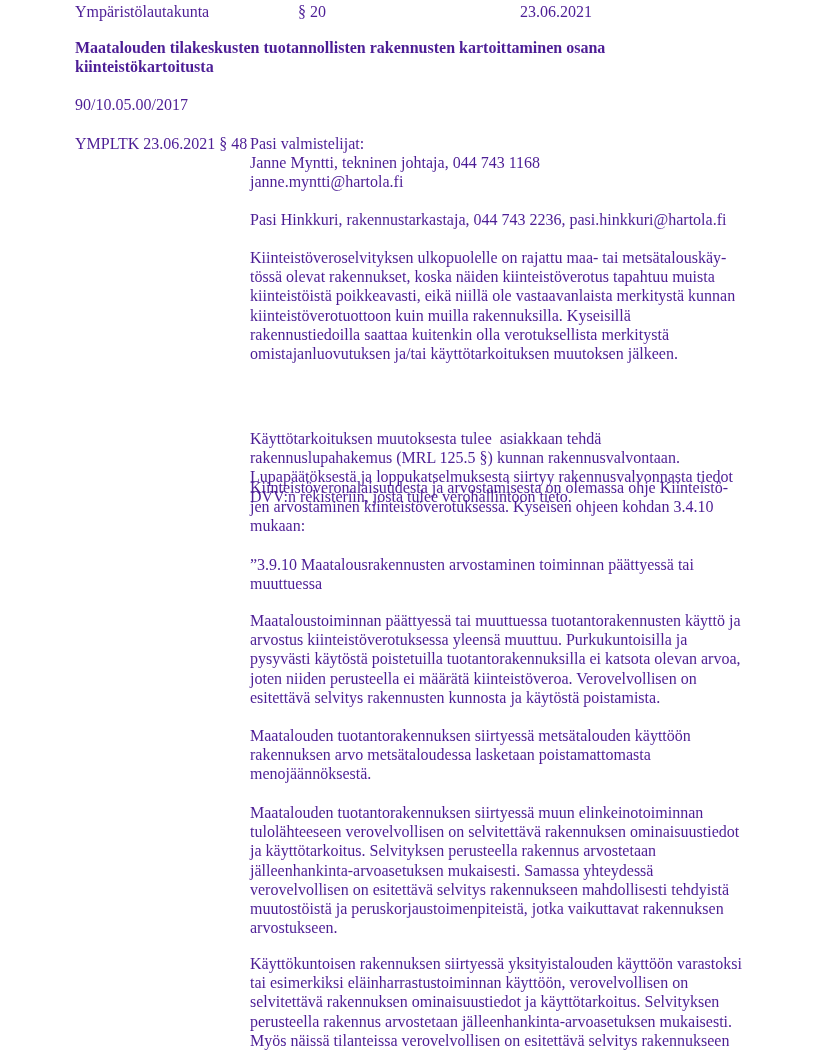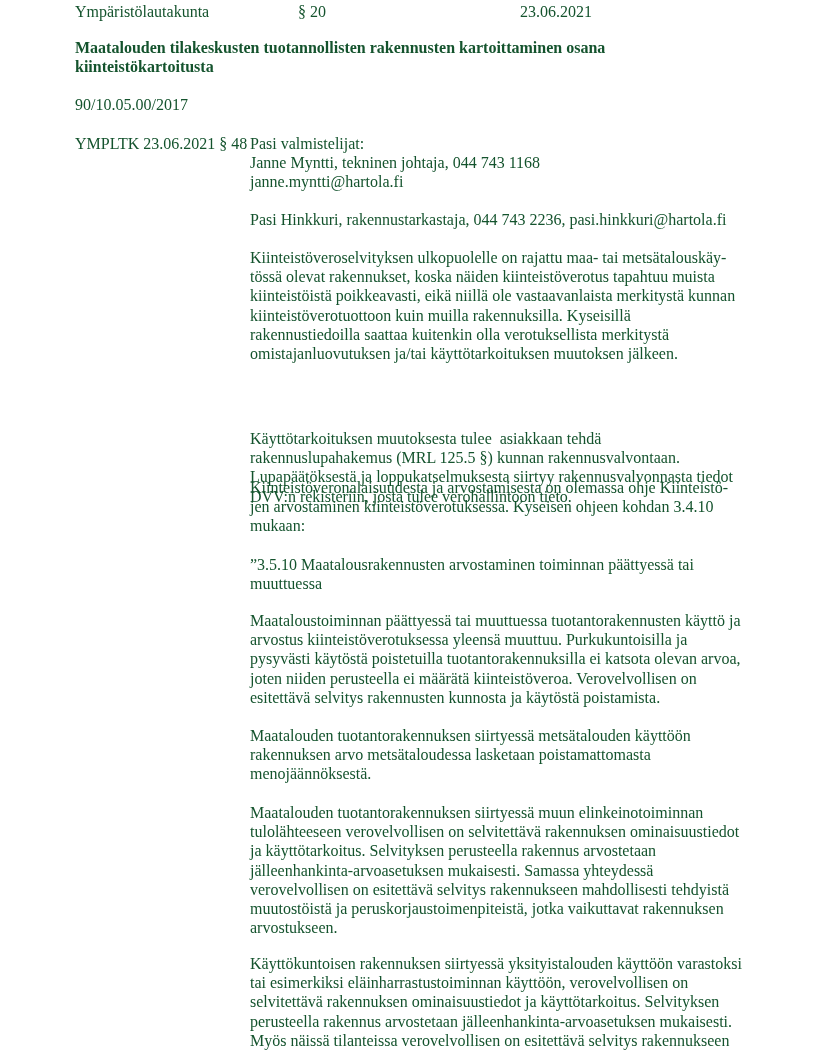--- a/index.html
+++ b/index.html
@@ -8,21 +8,21 @@
     background: #ffffff;
   }
   .page {
     position: relative;
     width: 816px;
     height: 1056px;
     background: #ffffff;
     font-family: "Liberation Serif", "DejaVu Serif", serif;
     font-size: 16px;
     line-height: 19.2px;
-    color: #14532d;
+    color: #4c1d95;
     overflow: hidden;
   }
   .abs { position: absolute; }
   .lines { white-space: pre-wrap; }
   .doc-title {
     font-weight: 700;
   }
   .indent-block {
     width: 560px;
   }
@@ -62,21 +62,21 @@
 
   <div class="abs lines indent-block" style="top:381px; left:250px;margin-top:48px;">Käyttötarkoituksen muutoksesta tulee  asiakkaan tehdä
 rakennuslupahakemus (MRL 125.5 §) kunnan rakennusvalvontaan.
 Lupapäätöksestä ja loppukatselmuksesta siirtyy rakennusvalvonnasta tiedot
 DVV:n rekisteriin, josta tulee verohallintoon tieto.</div>
 
   <div class="abs lines indent-block" style="top:478px; left:250px;">Kiinteistöveronalaisuudesta ja arvostamisesta on olemassa ohje Kiinteistö-
 jen arvostaminen kiinteistöverotuksessa. Kyseisen ohjeen kohdan 3.4.10
 mukaan:</div>
 
-  <div class="abs lines indent-block" style="top:555px; left:250px;">”3.5.10 Maatalousrakennusten arvostaminen toiminnan päättyessä tai
+  <div class="abs lines indent-block" style="top:555px; left:250px;">”3.9.10 Maatalousrakennusten arvostaminen toiminnan päättyessä tai
 muuttuessa</div>
 
   <div class="abs lines indent-block" style="top:611px; left:250px;">Maataloustoiminnan päättyessä tai muuttuessa tuotantorakennusten käyttö ja
 arvostus kiinteistöverotuksessa yleensä muuttuu. Purkukuntoisilla ja
 pysyvästi käytöstä poistetuilla tuotantorakennuksilla ei katsota olevan arvoa,
 joten niiden perusteella ei määrätä kiinteistöveroa. Verovelvollisen on
 esitettävä selvitys rakennusten kunnosta ja käytöstä poistamista.</div>
 
   <div class="abs lines indent-block" style="top:726px; left:250px;">Maatalouden tuotantorakennuksen siirtyessä metsätalouden käyttöön
 rakennuksen arvo metsätaloudessa lasketaan poistamattomasta

